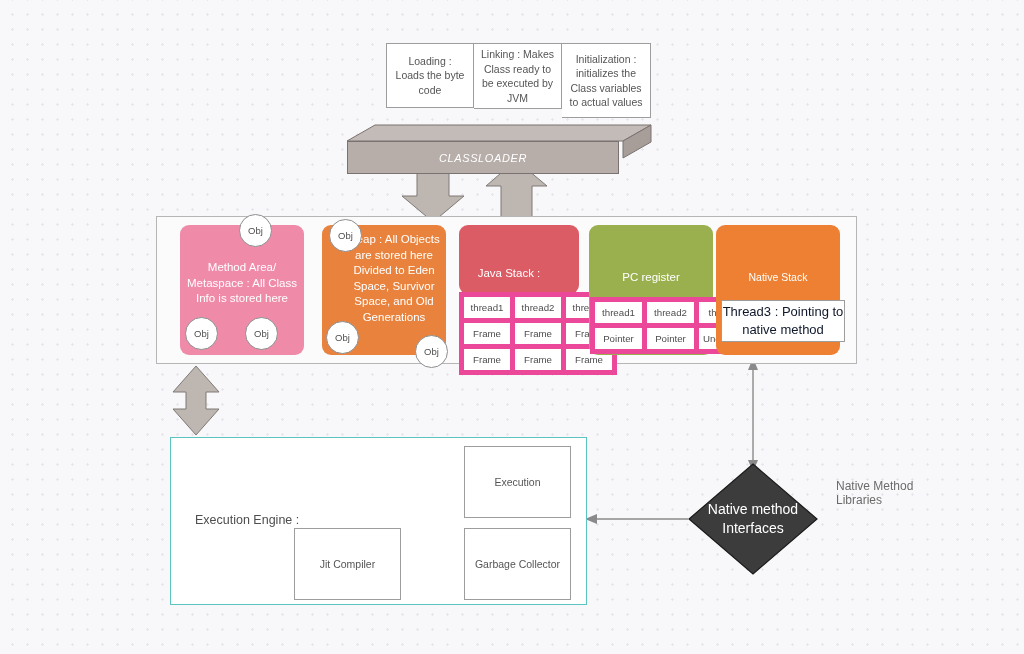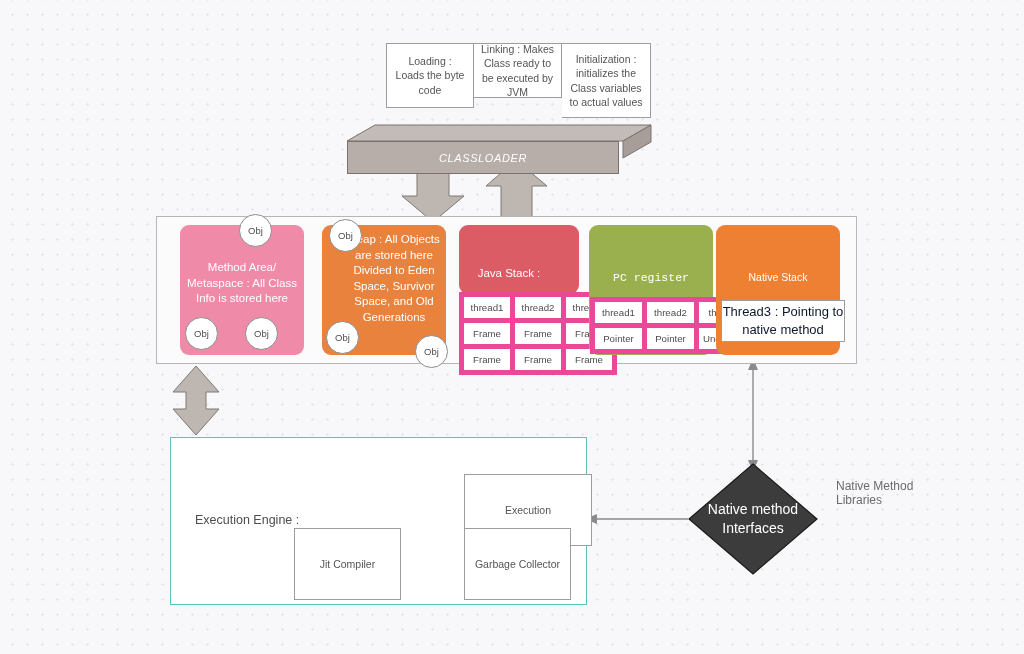--- a/index.html
+++ b/index.html
@@ -180,21 +180,21 @@
   </g>
 
   <g>
     <line x1="688" y1="519" x2="592" y2="519" stroke="#8a8a8a" stroke-width="1.4"></line>
     <polygon points="585,519 597,514 597,524" fill="#8a8a8a"></polygon>
   </g>
 </svg>
 
 <div class="abs phase-row" style="left:386px; top:43px; width:265px; height:75px;">
   <div class="phase-box" style="width:88px; height:65px;">Loading : Loads the byte code</div>
-  <div class="phase-box" style="width:88px; height:55px;">Linking : Makes Class ready to be executed by JVM</div>
+  <div class="phase-box" style="width:88px; height:66px;">Linking : Makes Class ready to be executed by JVM</div>
   <div class="phase-box" style="width:89px; height:75px;">Initialization : initializes the Class variables to actual values</div>
 </div>
 
 <div class="abs" style="left:347px; top:125px; width:276px; height:50px;">
   <div class="cl-front">CLASSLOADER</div>
 </div>
 
 <div class="abs" id="memory-container" style="left:156px; top:216px; width:701px; height:148px;"></div>
 
 <div class="mem-block" style="left:180px; top:225px; width:124px; height:130px; background:#ef8ba8;">
@@ -227,21 +227,21 @@
     <td>Frame</td>
   </tr>
   <tr>
     <td>Frame</td>
     <td>Frame</td>
     <td>Frame</td>
   </tr>
 </tbody>
   </table>
 
-<div class="mem-block" style="left:589px; top:225px; width:124px; height:130px; background:#9ab04e;font-family:Liberation Mono, monospace;">
+<div class="mem-block" style="left:589px; top:225px; width:124px; height:130px; background:#9ab04e;">
   <div class="mem-title" style="position:absolute; left:0; top:45px; width:124px;">PC register</div>
 </div>
 <table class="mini-table" style="left:590px; top:297px;">
   <tbody>
       <tr>
     <td style="width:41px;">thread1</td>
     <td style="width:41px;">thread2</td>
     <td style="width:46px;">thread3</td>
   </tr>
   <tr>
@@ -255,21 +255,21 @@
 <div class="mem-block" style="left:716px; top:225px; width:124px; height:130px; background:#ee8033;">
   <div class="mem-title" style="position:absolute; left:0; top:45px; width:124px; font-size:10.5px;">Native Stack</div>
 </div>
 
 <div class="abs" id="native-callout" style="left:721px; top:300px; width:124px; height:42px;">Thread3 : Pointing to native method</div>
 
 <div class="abs" id="execution-engine" style="left:170px; top:437px; width:417px; height:168px;">
   <div class="ee-label" style="left:8px; top:75px;margin-left:16px;">Execution Engine :</div>
 
 
-  <div class="ee-box" style="left:293px; top:8px; width:128px; height:72px;margin-top:28px;">Execution</div>
+  <div class="ee-box" style="left:293px; top:8px; width:107px; height:72px;">Execution</div>
 
   <div class="ee-box" style="left:123px; top:90px; width:107px; height:72px;">Jit Compiler</div>
 
   <div class="ee-box" style="left:293px; top:90px; width:107px; height:72px;">Garbage Collector</div>
 </div>
 
 <div id="nmi-diamond-text" style="left:688px; top:500px;">Native method Interfaces</div>
 
 <div id="nml-label" style="left:836px; top:479px; width:90px;">Native Method Libraries</div>
 

